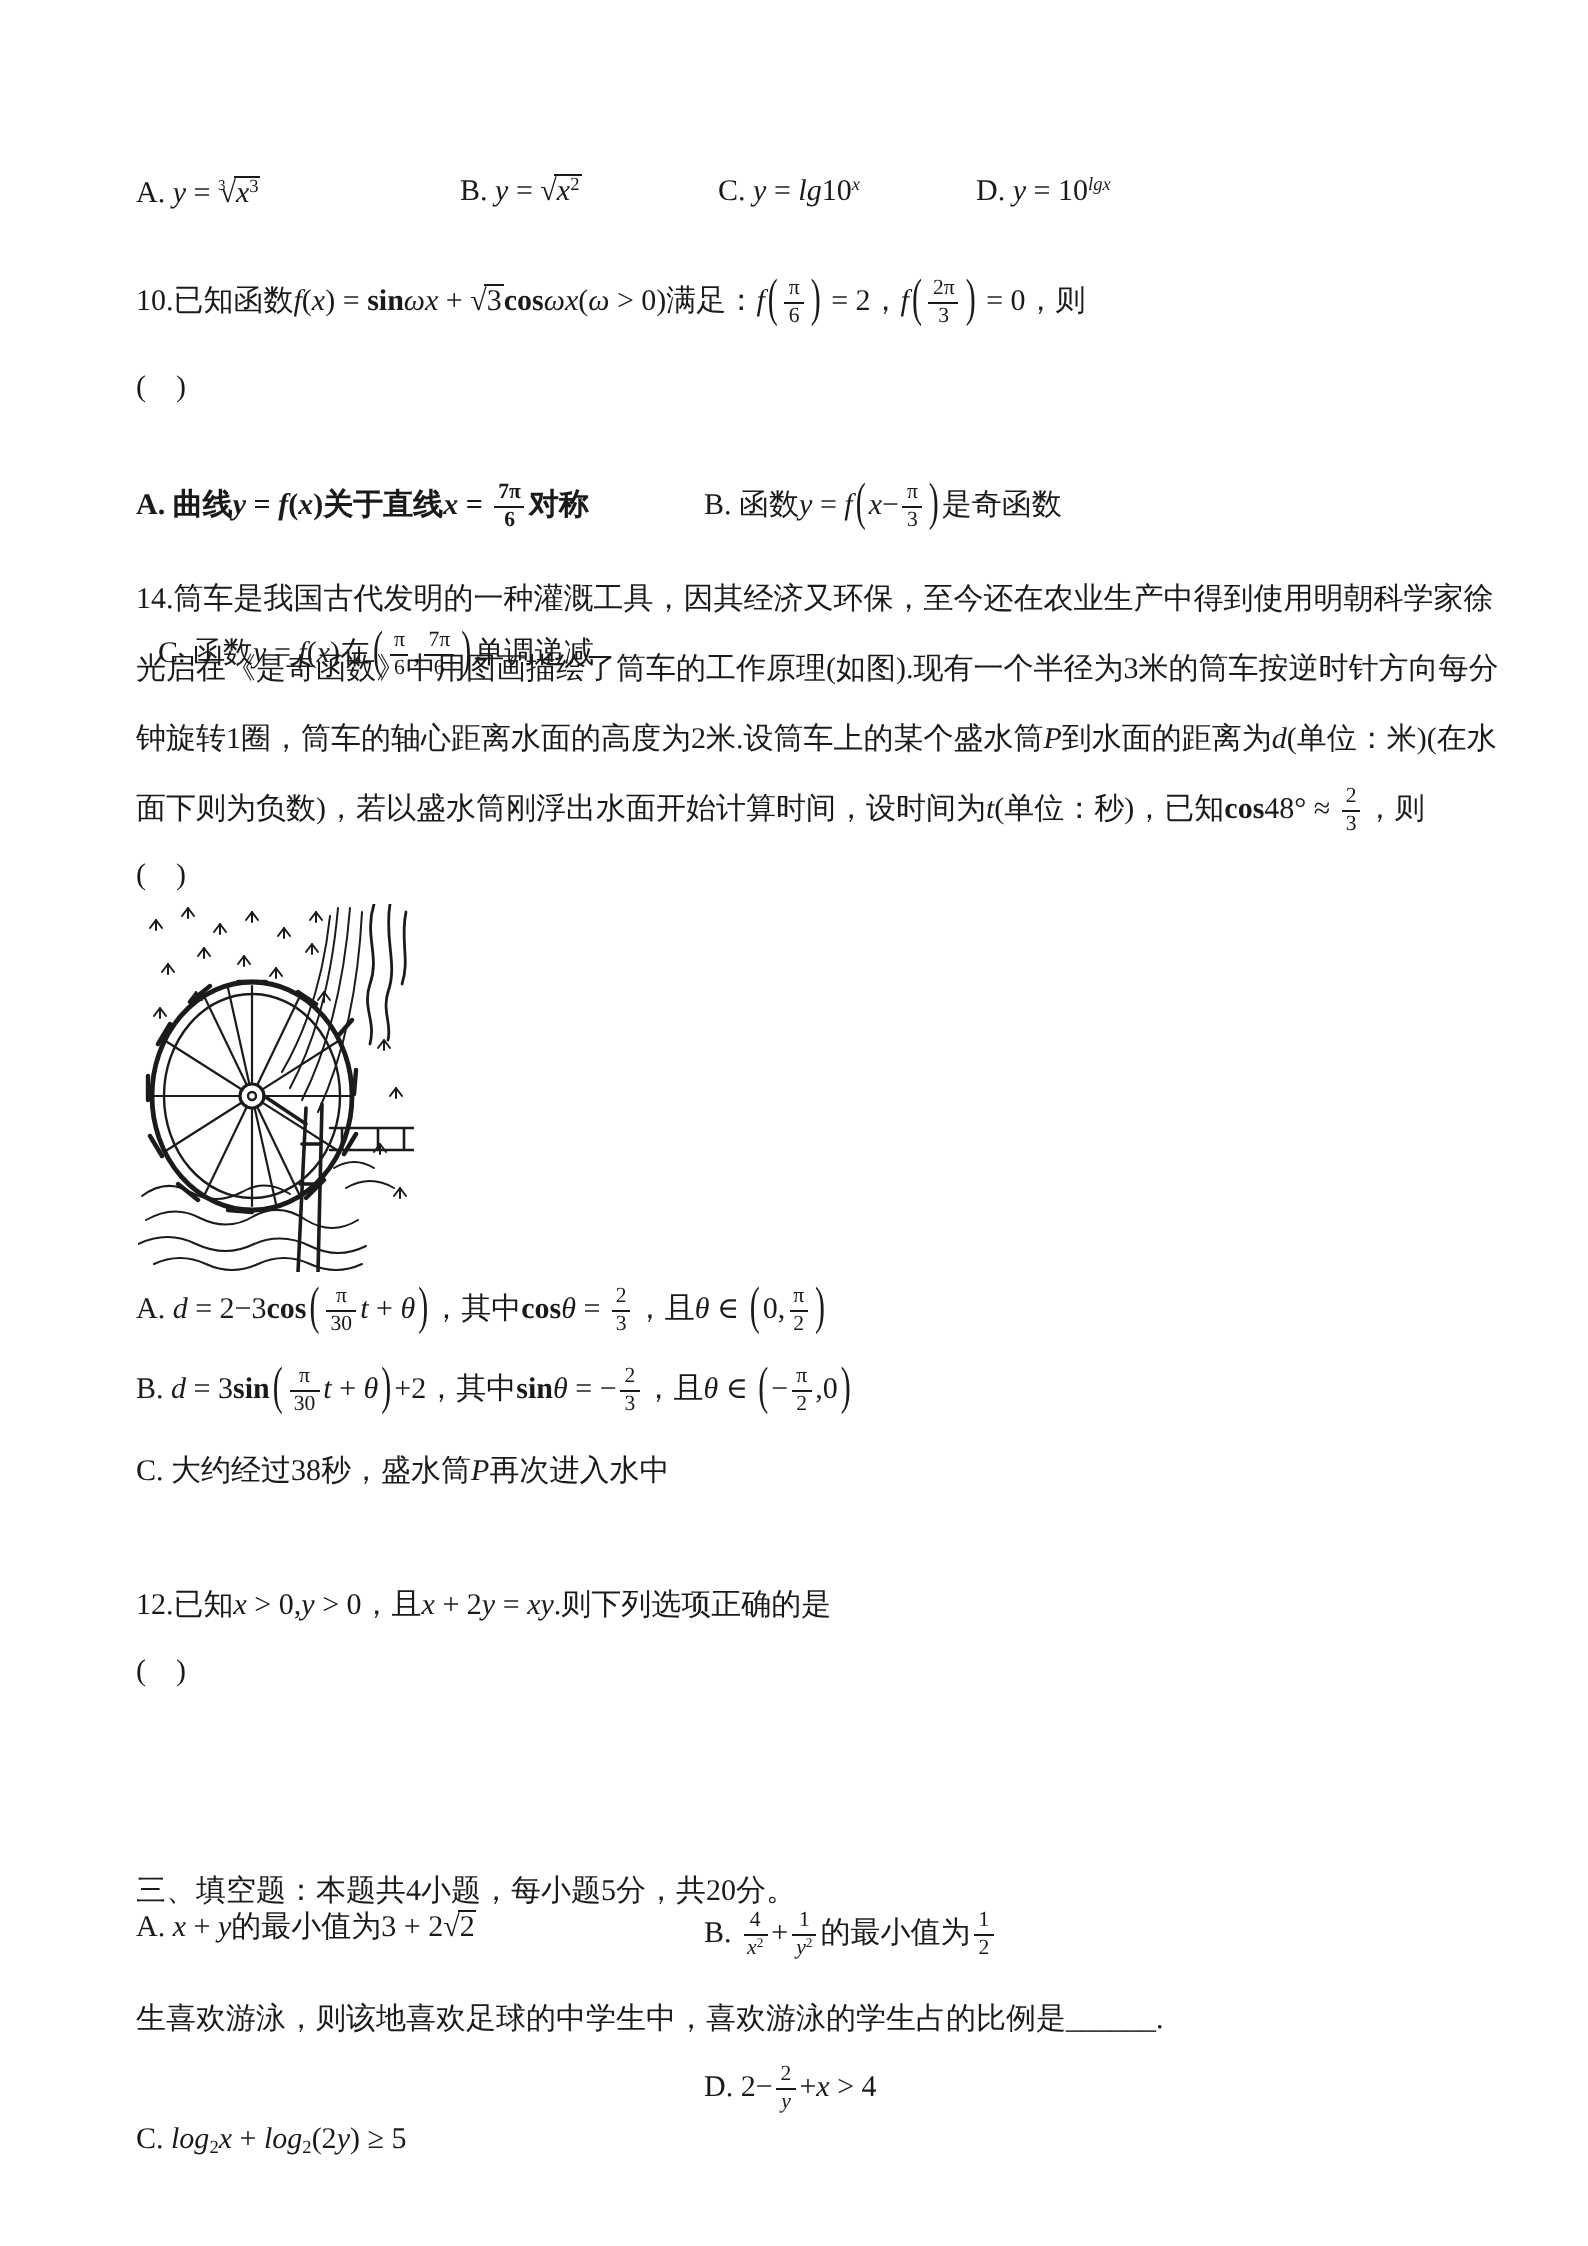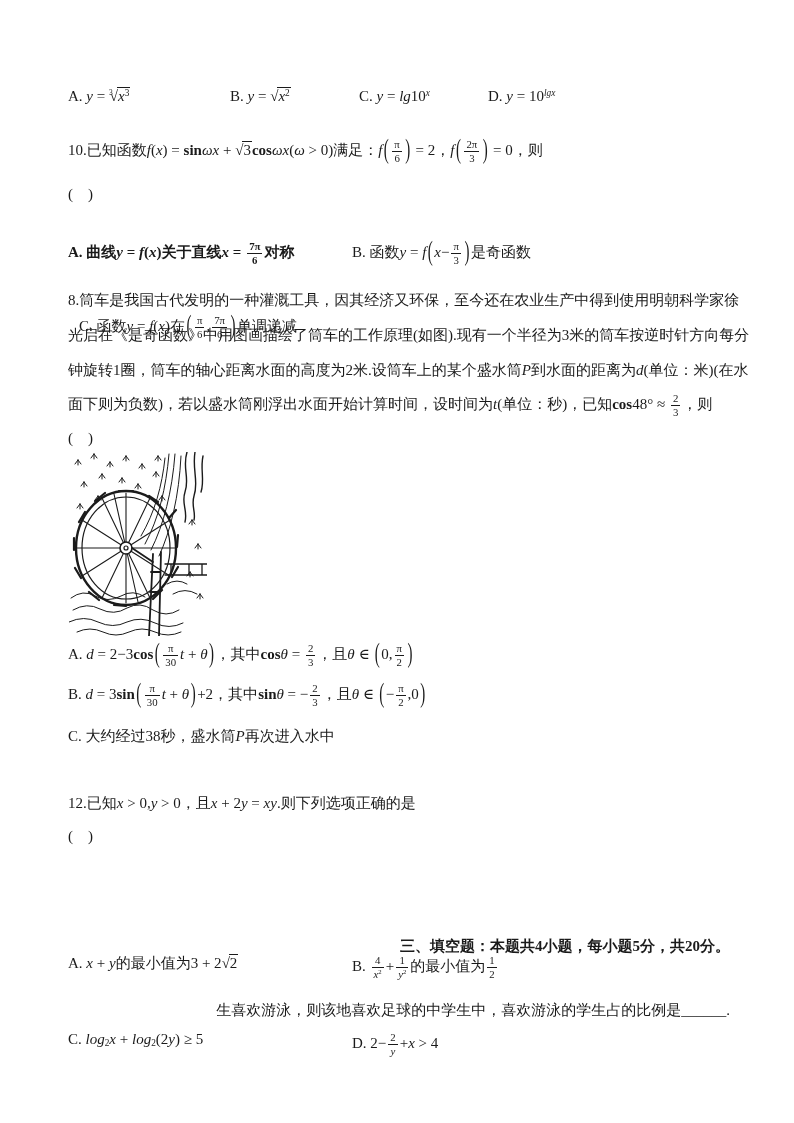--- a/index.html
+++ b/index.html
@@ -2,21 +2,21 @@
 <html><head>
 <meta charset="utf-8">
 <style>
   html,body{margin:0;padding:0;background:#ffffff;}
   .page{position:relative;width:794px;height:1123px;background:#ffffff;overflow:hidden;
         font-family:"Liberation Serif","DejaVu Serif",serif;font-size:15px;color:#1a1a1a;}
   .abs{position:absolute;left:68px;width:662px;}
   .row{position:relative;height:34px;}
   .cell{position:absolute;top:0;white-space:nowrap;}
   .line{white-space:nowrap;line-height:1.45;}
-  .bold{font-weight:bold;text-align:right;}
+  .bold{font-weight:normal;}
   
   .it{font-style:italic;}
   .bd{font-weight:bold;}
   .sp{font-size:0.62em;vertical-align:0.55em;}
   .sb{font-size:0.62em;vertical-align:-0.25em;}
   .fr{display:inline-block;text-align:center;vertical-align:middle;font-size:0.72em;line-height:1.2;margin:0 2px;}
   .fr .fn{display:block;padding:0 2px;}
   .fr .fd{display:block;border-top:1px solid currentColor;padding:0 2px;}
   .rt{display:inline-block;white-space:nowrap;}
   .rsg{letter-spacing:-1px;}
@@ -43,21 +43,21 @@
   <div class="abs line" style="top:138px;">10.已知函数<span class="it">f</span>(<span class="it">x</span>) = <span class="bd">sin</span><span class="it">ωx</span> + <span class="rt"><span class="rsg">√</span><span class="rbr">3</span></span><span class="bd">cos</span><span class="it">ωx</span>(<span class="it">ω</span> &gt; 0)满足：<span class="it">f</span><span class="pg"><span class="bp">(</span><span class="pc"><span class="fr"><span class="fn">π</span><span class="fd">6</span></span></span><span class="bp">)</span></span> = 2，<span class="it">f</span><span class="pg"><span class="bp">(</span><span class="pc"><span class="fr"><span class="fn">2π</span><span class="fd">3</span></span></span><span class="bp">)</span></span> = 0，则</div>
   <div class="abs line" style="top:184px;">(　)</div>
   <div class="abs row" style="top:206px;">
     <span class="cell" style="left:0;font-weight:bold;">A. 曲线<span class="it">y</span> = <span class="it">f</span>(<span class="it">x</span>)关于直线<span class="it">x</span> = <span class="fr"><span class="fn">7π</span><span class="fd">6</span></span>对称</span>
     <span class="cell" style="left:284px;">B. 函数<span class="it">y</span> = <span class="it">f</span><span class="pg"><span class="bp">(</span><span class="pc"><span class="it">x</span>−<span class="fr"><span class="fn">π</span><span class="fd">3</span></span></span><span class="bp">)</span></span>是奇函数</span>
   </div>
   <div class="abs row" style="top:246px;">
     <span class="cell" style="left:11px;">C. 函数<span class="it">y</span> = <span class="it">f</span>(<span class="it">x</span>)在<span class="pg"><span class="bp">(</span><span class="pc"><span class="fr"><span class="fn">π</span><span class="fd">6</span></span>,<span class="fr"><span class="fn">7π</span><span class="fd">6</span></span></span><span class="bp">)</span></span>单调递减</span>
   </div>
 
-  <div class="abs line" style="top:290px;">8.筒车是我国古代发明的一种灌溉工具，因其经济又环保，至今还在农业生产中得到使用明朝科学家徐</div>
+  <div class="abs line" style="top:290px;">14.筒车是我国古代发明的一种灌溉工具，因其经济又环保，至今还在农业生产中得到使用明朝科学家徐</div>
   <div class="abs line" style="top:325px;">光启在《是奇函数》中用图画描绘了筒车的工作原理(如图).现有一个半径为3米的筒车按逆时针方向每分</div>
   <div class="abs line" style="top:360px;">钟旋转1圈，筒车的轴心距离水面的高度为2米.设筒车上的某个盛水筒<span class="it">P</span>到水面的距离为<span class="it">d</span>(单位：米)(在水</div>
   <div class="abs line" style="top:392px;">面下则为负数)，若以盛水筒刚浮出水面开始计算时间，设时间为<span class="it">t</span>(单位：秒)，已知<span class="bd">cos</span>48° ≈ <span class="fr"><span class="fn">2</span><span class="fd">3</span></span>，则</div>
   <div class="abs line" style="top:428px;">(　)</div>
 
   <div class="figure">
     <svg viewBox="0 0 138 184" width="138" height="184" stroke="#1b1b1b" fill="none" stroke-linecap="round">
       <defs>
         <g id="gm" stroke-width="1">
           <path d="M0 0 l3 -4 M3 -4 l3 4 M3 -4 v5"></path>
@@ -132,21 +132,21 @@
   <div class="abs line" style="top:682px;">B. <span class="it">d</span> = 3<span class="bd">sin</span><span class="pg"><span class="bp">(</span><span class="pc"><span class="fr"><span class="fn">π</span><span class="fd">30</span></span><span class="it">t</span> + <span class="it">θ</span></span><span class="bp">)</span></span>+2，其中<span class="bd">sin</span><span class="it">θ</span> = −<span class="fr"><span class="fn">2</span><span class="fd">3</span></span>，且<span class="it">θ</span> ∈ <span class="pg"><span class="bp">(</span><span class="pc">−<span class="fr"><span class="fn">π</span><span class="fd">2</span></span>,0</span><span class="bp">)</span></span></div>
   <div class="abs line" style="top:726px;">C. 大约经过38秒，盛水筒<span class="it">P</span>再次进入水中</div>
 
   <div class="abs line" style="top:793px;">12.已知<span class="it">x</span> &gt; 0,<span class="it">y</span> &gt; 0，且<span class="it">x</span> + 2<span class="it">y</span> = <span class="it">xy</span>.则下列选项正确的是</div>
   <div class="abs line" style="top:826px;">(　)</div>
   <div class="abs row" style="top:852px;">
     <span class="cell" style="left:0;">A. <span class="it">x</span> + <span class="it">y</span>的最小值为3 + 2<span class="rt"><span class="rsg">√</span><span class="rbr">2</span></span></span>
     <span class="cell" style="left:284px;">B. <span class="fr"><span class="fn">4</span><span class="fd"><span class="it">x</span><span class="sp">2</span></span></span>+<span class="fr"><span class="fn">1</span><span class="fd"><span class="it">y</span><span class="sp">2</span></span></span>的最小值为<span class="fr"><span class="fn">1</span><span class="fd">2</span></span></span>
   </div>
   <div class="abs row" style="top:895px;">
-    <span class="cell" style="left:0;">C. <span class="it">log</span><span class="sb">2</span><span class="it">x</span> + <span class="it">log</span><span class="sb">2</span>(2<span class="it">y</span>) ≥ 5</span>
+    <span class="cell" style="left:0;margin-top:31px;">C. <span class="it">log</span><span class="sb">2</span><span class="it">x</span> + <span class="it">log</span><span class="sb">2</span>(2<span class="it">y</span>) ≥ 5</span>
     <span class="cell" style="left:284px;">D. 2−<span class="fr"><span class="fn">2</span><span class="fd"><span class="it">y</span></span></span>+<span class="it">x</span> &gt; 4</span>
   </div>
 
   <div class="abs line bold" style="top:936px;">三、填空题：本题共4小题，每小题5分，共20分。</div>
 
-  <div class="abs line" style="top:1000px;text-align:right;">生喜欢游泳，则该地喜欢足球的中学生中，喜欢游泳的学生占的比例是______.</div>
+  <div class="abs line" style="top:1000px;">生喜欢游泳，则该地喜欢足球的中学生中，喜欢游泳的学生占的比例是______.</div>
 
 </div>
 
 </body></html>

